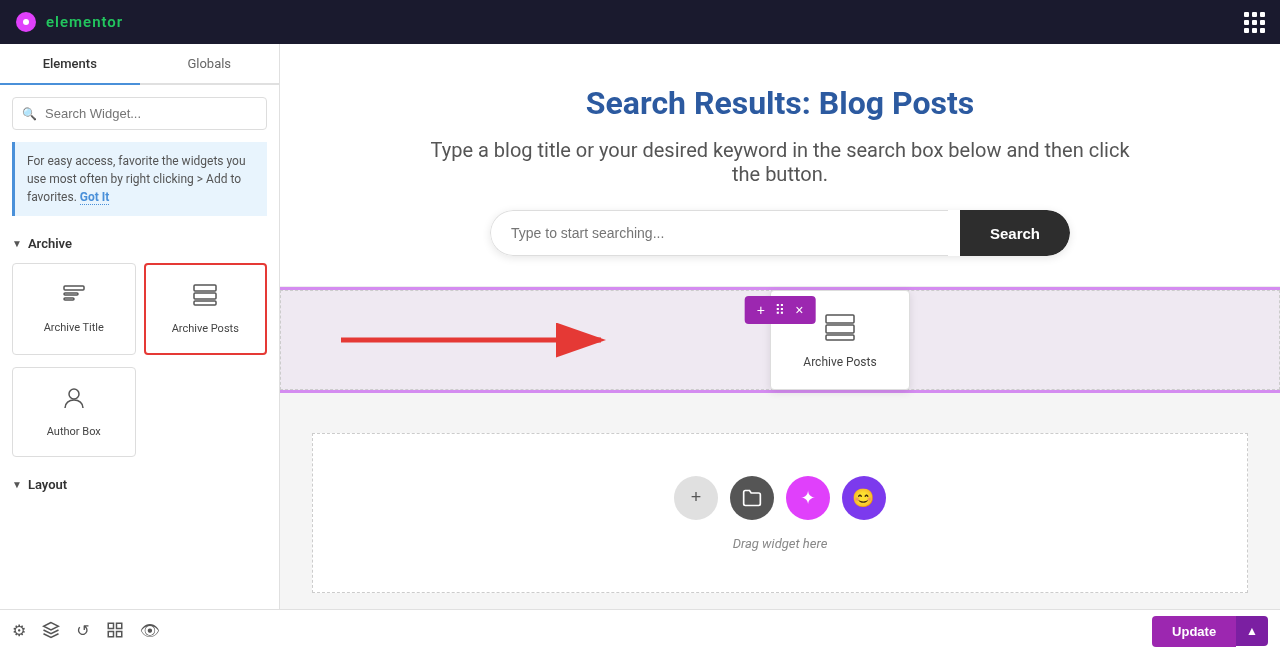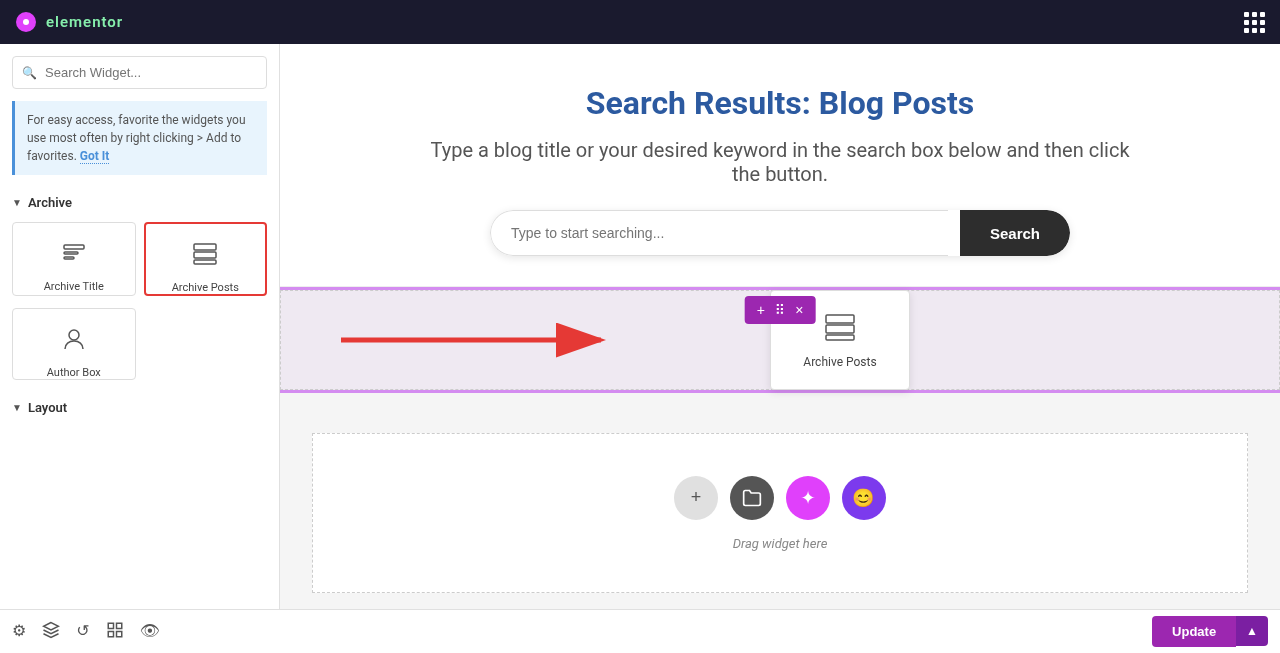--- a/index.html
+++ b/index.html
@@ -4,21 +4,21 @@
   <style>
     * { box-sizing: border-box; margin: 0; padding: 0; }
     body { font-family: -apple-system, BlinkMacSystemFont, 'Segoe UI', Roboto, sans-serif; background: #f0f0f0; display: flex; flex-direction: column; height: 653px; overflow: hidden; }
 
     
     .top-bar {
       display: flex; align-items: center; justify-content: space-between;
       background: #1a1a2e; height: 44px; padding: 0 16px; flex-shrink: 0;
     }
     .top-bar-left { display: flex; align-items: center; gap: 10px; }
-    .top-bar-logo { color: #86efac; font-size: 15px; font-weight: 600; letter-spacing: 1px; }
+    .top-bar-logo { color: #22c55e; font-size: 15px; font-weight: 600; letter-spacing: 1px; }
     .top-bar-dot { width: 20px; height: 20px; background: #e040fb; border-radius: 50%; display: flex; align-items: center; justify-content: center; }
     .top-bar-dot::after { content: ''; width: 6px; height: 6px; background: #fff; border-radius: 50%; }
     .hamburger { display: grid; grid-template-columns: 1fr 1fr 1fr; gap: 3px; width: 20px; }
     .hamburger span { width: 5px; height: 5px; background: #fff; border-radius: 1px; display: block; }
 
     
     .main-layout {
       display: flex; flex: 1; overflow: hidden;
     }
 
@@ -51,21 +51,21 @@
     .section-header {
       display: flex; align-items: center; gap: 6px; padding: 8px 12px; font-size: 13px; font-weight: 600; color: #333; cursor: pointer;
     }
     .section-header .arrow { font-size: 10px; color: #555; }
 
     
     .widget-grid {
       display: grid; grid-template-columns: 1fr 1fr; gap: 8px; padding: 4px 12px 12px;
     }
     .widget-item {
-      border: 1px solid #ddd; border-radius: 4px; padding: 16px 8px 0; display: flex; flex-direction: column; align-items: center; gap: 8px; cursor: pointer; background: #fff; font-size: 11px; color: #444; text-align: center;
+      border: 1px solid #ddd; border-radius: 4px; padding: 16px 8px 18px; display: flex; flex-direction: column; align-items: center; gap: 8px; cursor: pointer; background: #fff; font-size: 11px; color: #444; text-align: center;
     }
     .widget-item.selected {
       border: 2px solid #e53935; background: #fff;
     }
     .widget-icon { font-size: 22px; color: #555; }
     .widget-icon svg { width: 28px; height: 28px; stroke: #555; fill: none; stroke-width: 1.5; }
 
     
     .bottom-toolbar {
       height: 44px; background: #fff; border-top: 1px solid #e0e0e0; display: flex; align-items: center; justify-content: space-between; padding: 0 12px; flex-shrink: 0;
@@ -152,20 +152,24 @@
     <span></span>
       <span></span>
       <span></span>
   </div>
 </div>
 
 <div class="main-layout">
 
   <div class="sidebar">
 
+    <div class="tabs">
+      <div class="tab active">Elements</div>
+      <div class="tab">Globals</div>
+    </div>
 
     <div class="search-box">
       <span class="search-box-icon">🔍</span>
       <input type="text" placeholder="Search Widget..." style="">
     </div>
 
     <div class="info-banner">
       <span>For easy access, favorite the widgets you use most often by right clicking &gt; Add to favorites.</span>
       <span class="got-it">Got It</span>
     </div>

